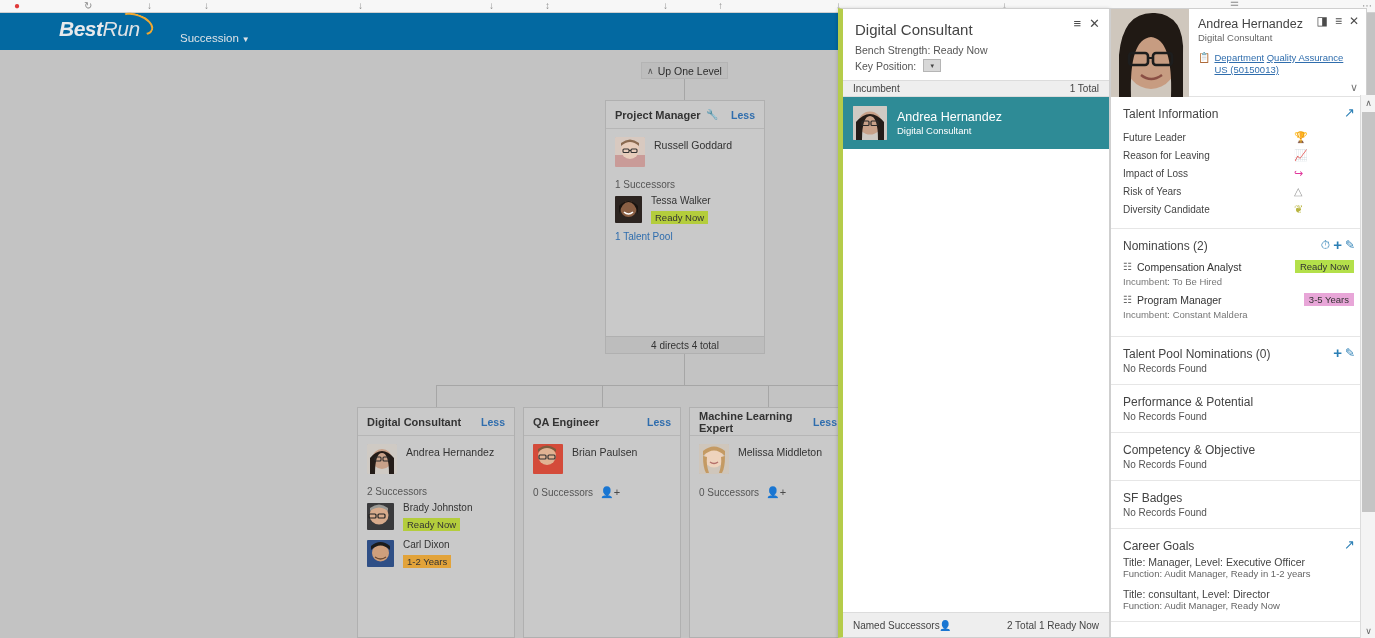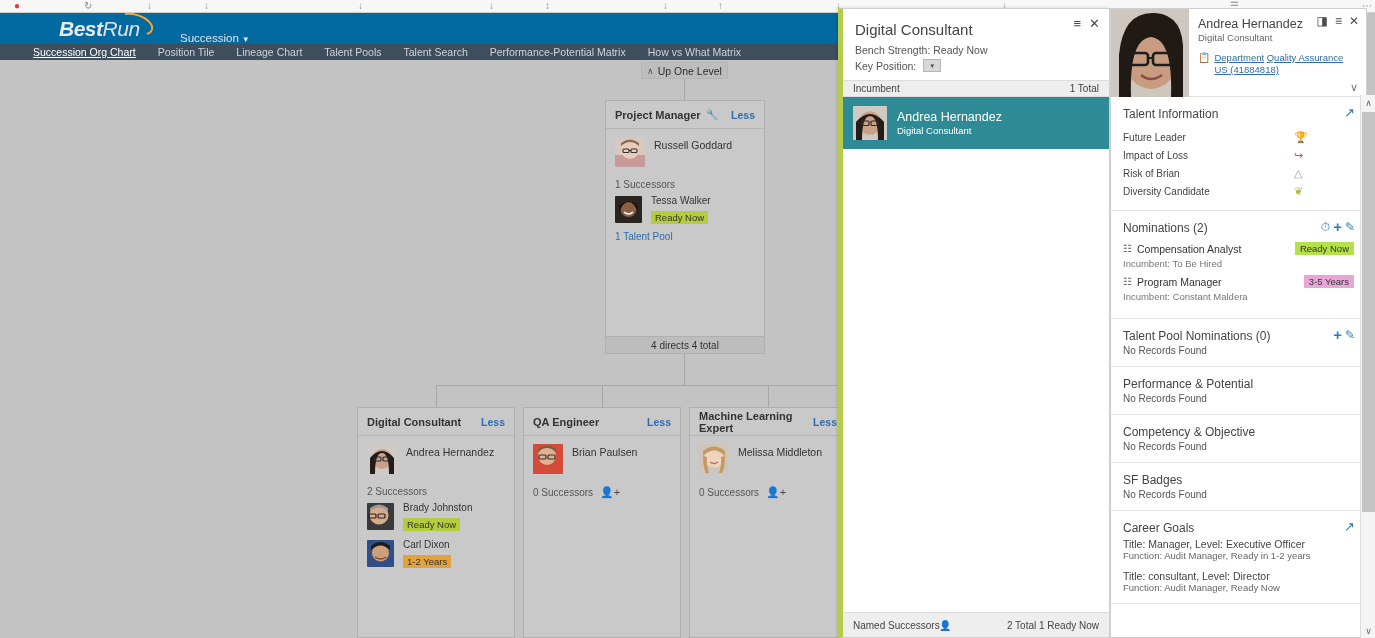--- a/index.html
+++ b/index.html
@@ -263,29 +263,20 @@
   </div>
 
   <div class="app-header">
     <div class="logo"><span>Best</span><span class="run">Run</span></div>
     <div class="logo-swoosh"></div>
     <div class="module-menu">
       <span>Succession</span><span class="caret">▼</span>
     </div>
   </div>
 
-  <div class="tabbar">
-    <div class="tab active">Succession Org Chart</div>
-    <div class="tab">Position Tile</div>
-    <div class="tab">Lineage Chart</div>
-    <div class="tab">Talent Pools</div>
-    <div class="tab">Talent Search</div>
-    <div class="tab">Performance-Potential Matrix</div>
-    <div class="tab">How vs What Matrix</div>
-  </div>
 
   <div class="searchrow">
     <div class="searchby-label">Search by:</div>
     <div class="radio-wrap" style="left:44px">
       <span class="dot"></span><span>Positions</span>
     </div>
     <div class="radio-wrap" style="left:101px">
       <span class="dot on"></span><span>People</span>
     </div>
     <div class="search-input-box">
@@ -513,41 +504,45 @@
         <div class="rp-actions">
           <span>◨</span>
           <span>≡</span>
           <span>✕</span>
         </div>
         <div class="rp-name">Andrea Hernandez</div>
         <div class="rp-role">Digital Consultant</div>
         <div class="rp-dept">
           <span class="dicon">📋</span>
           <span><a>Department</a>
-          <a>Quality Assurance US (41884818)</a></span>
+          <a>Quality Assurance US (50150013)</a></span>
         </div>
         <span class="rp-expand">∨</span>
       </div>
     </div>
 
     <div class="sect">
       <div class="sect-icons">
         <span class="ic-popout">↗</span>
       </div>
       <div class="sect-title">Talent Information</div>
       <div class="ti-row">
         <span>Future Leader</span>
         <span class="ti-icon" style="color:#b9b540">🏆</span>
       </div>
       <div class="ti-row">
+        <span>Reason for Leaving</span>
+        <span class="ti-icon" style="color:#2e9e5b">📈</span>
+      </div>
+      <div class="ti-row">
         <span>Impact of Loss</span>
         <span class="ti-icon" style="color:#e0369b">↪</span>
       </div>
       <div class="ti-row">
-        <span>Risk of Brian</span>
+        <span>Risk of Years</span>
         <span class="ti-icon" style="color:#9a9a9a">△</span>
       </div>
       <div class="ti-row">
         <span>Diversity Candidate</span>
         <span class="ti-icon" style="color:#b9b540">❦</span>
       </div>
     </div>
 
     <div class="sect">
       <div class="sect-icons">

